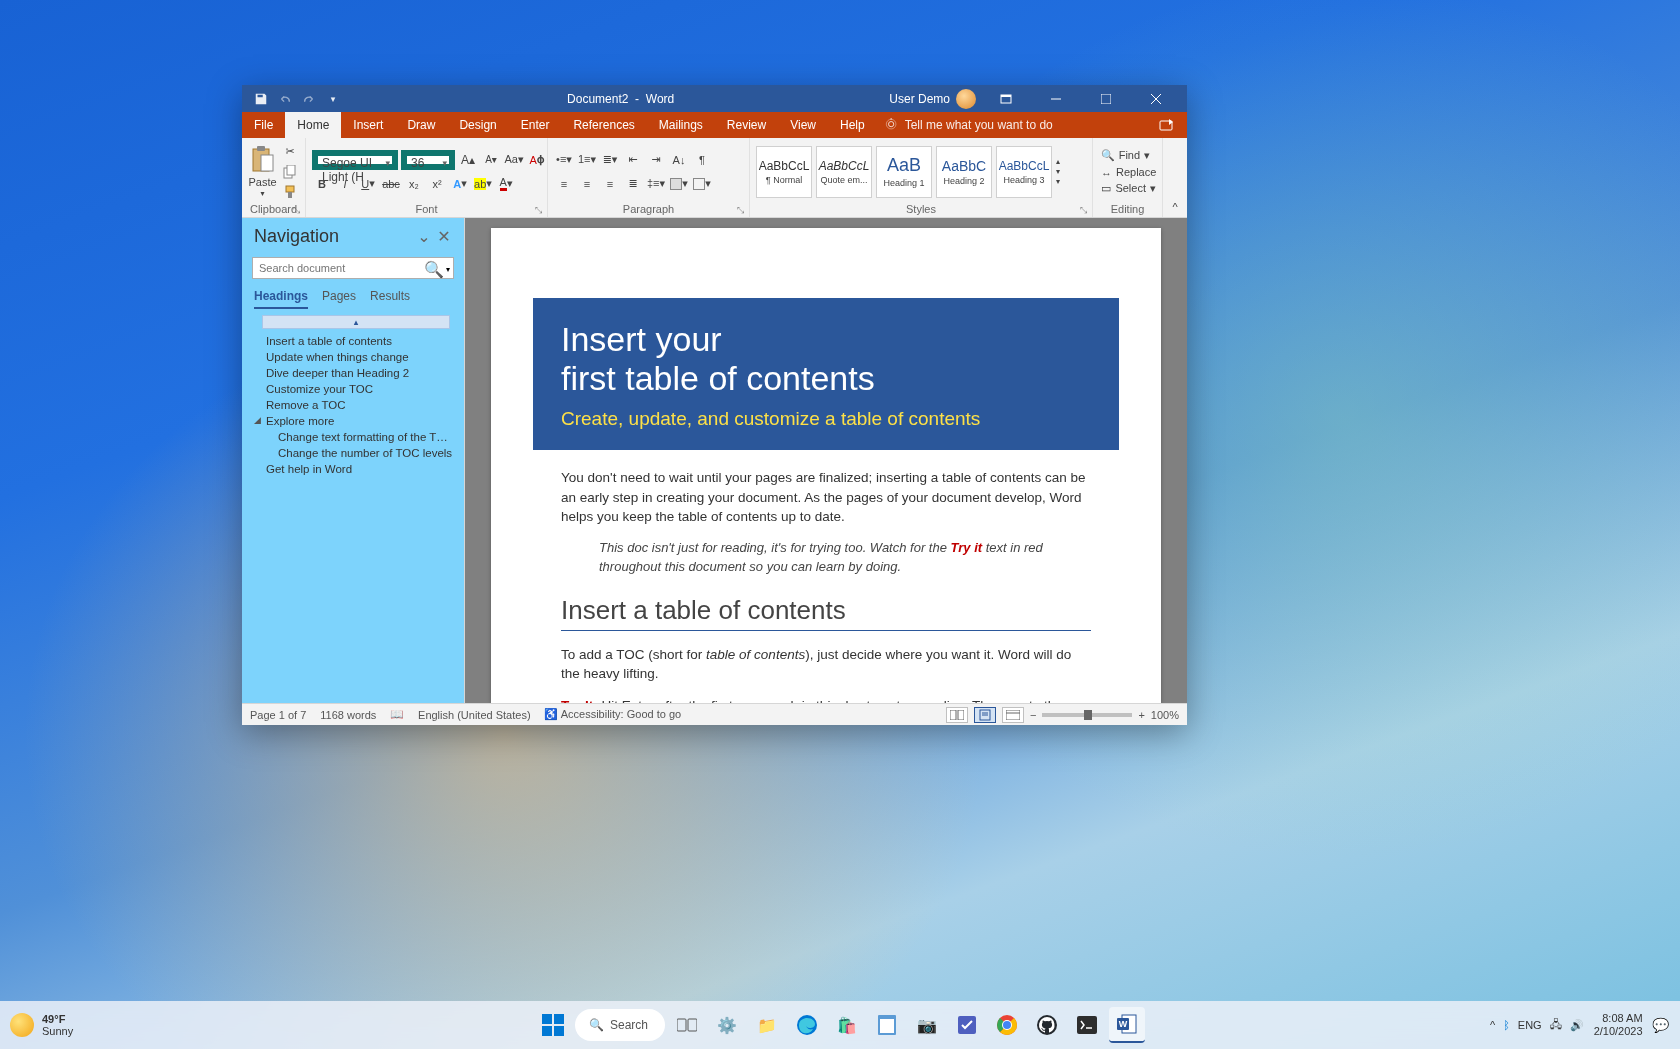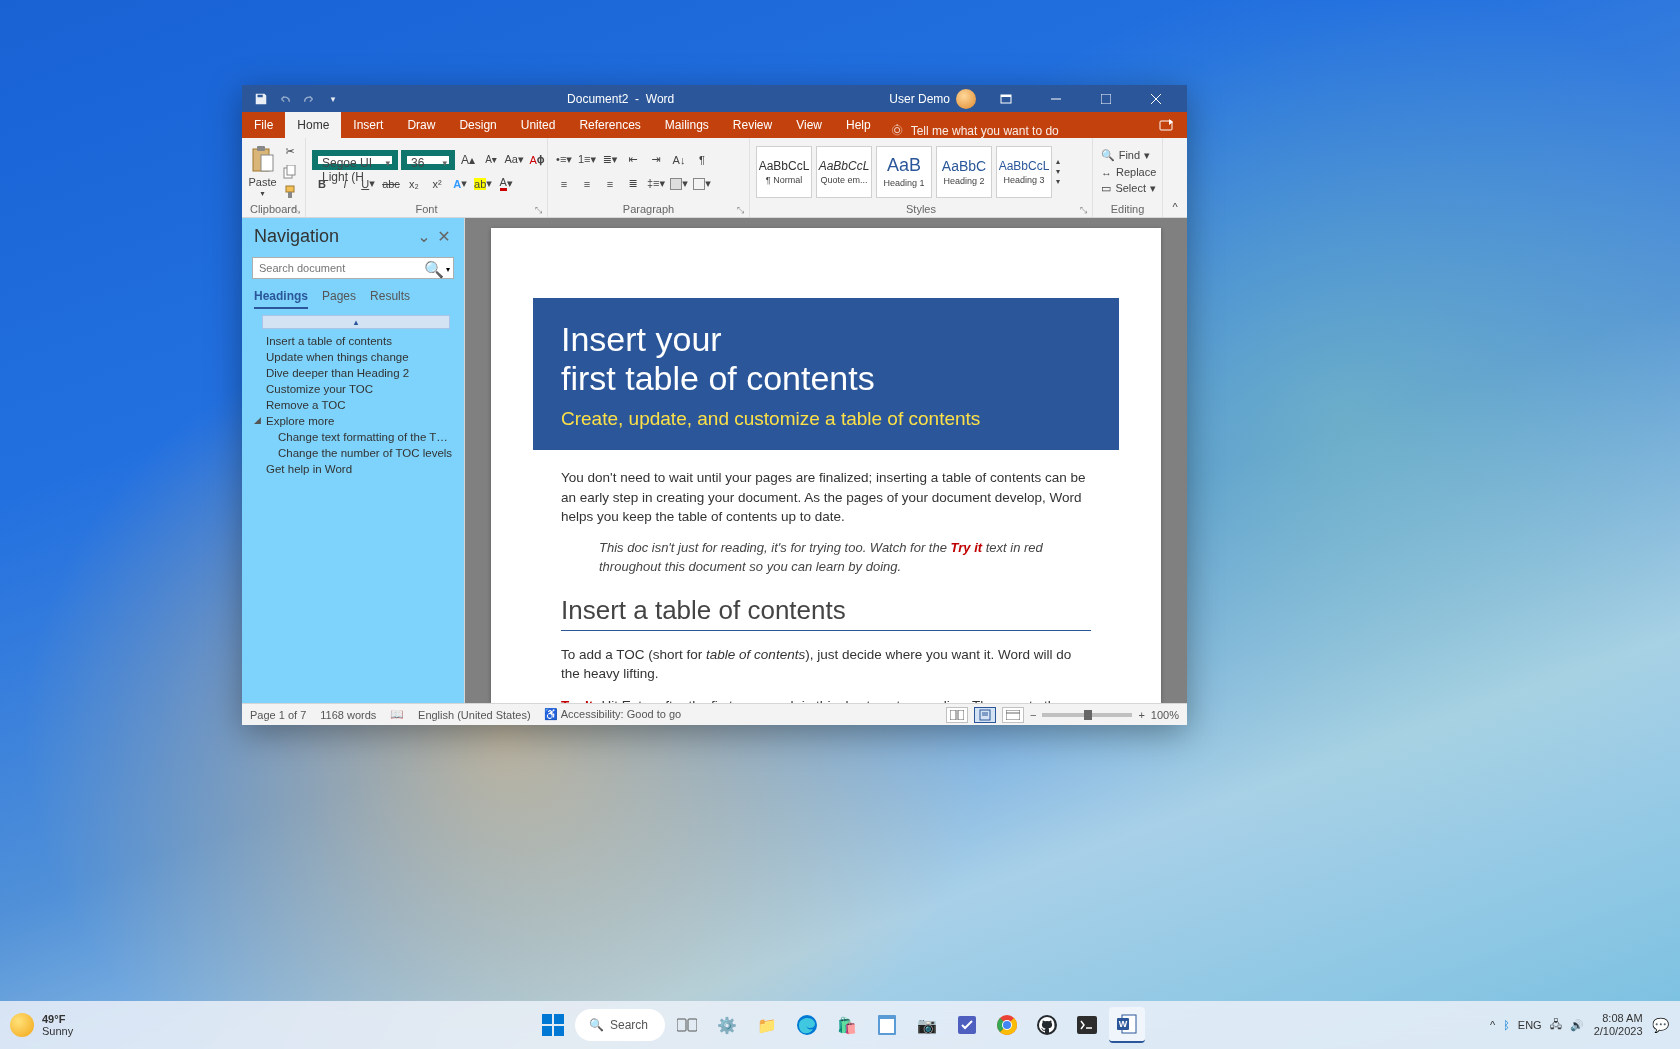--- a/index.html
+++ b/index.html
@@ -10,21 +10,21 @@
 .qat { display: flex; align-items: center; gap: 6px; padding: 0 10px; }
 .qat-btn { width: 18px; height: 18px; display: flex; align-items: center; justify-content: center; cursor: pointer; opacity: .9; }
 .title-center { flex: 1; text-align: center; }
 .title-right { display: flex; align-items: center; gap: 10px; padding-right: 11px; }
 .user-area { display: flex; align-items: center; gap: 6px; }
 .avatar { width: 20px; height: 20px; border-radius: 50%; background: radial-gradient(circle at 40% 35%, #ffd89b, #e8a04d 70%); }
 .win-btn { width: 40px; height: 27px; display: flex; align-items: center; justify-content: center; cursor: pointer; }
 .ribbon-tabs { height: 26px; background: #c2410c; display: flex; align-items: stretch; color: #fff; font-size: 12px; }
 .rtab { padding: 0 12px; display: flex; align-items: center; cursor: pointer; }
 .rtab.active { background: #f3f3f3; color: #333; }
-.tell-me { display: flex; align-items: flex-end; gap: 6px; margin-left: 8px; opacity: .9; }
+.tell-me { display: flex; align-items: center; gap: 6px; margin-left: 8px; opacity: .9; }
 .tell-me svg { width: 14px; height: 14px; }
 .share-icon { margin-left: auto; padding: 0 12px; display: flex; align-items: center; }
 .ribbon { height: 80px; background: #f3f3f3; border-bottom: 1px solid #d6d6d6; display: flex; font-size: 11px; color: #444; }
 .rgroup { border-right: 1px solid #e1e1e1; padding: 2px 6px 0 6px; display: flex; flex-direction: column; justify-content: space-between; position: relative; }
 .rgroup-label { text-align: center; font-size: 11px; color: #666; padding-bottom: 2px; }
 .rgroup-body { flex: 1; display: flex; align-items: center; }
 .dialog-launcher { position: absolute; right: 2px; bottom: 2px; width: 10px; height: 10px; font-size: 9px; color: #777; cursor: pointer; }
 .paste-stack { display: flex; flex-direction: column; align-items: center; gap: 1px; width: 40px; cursor: pointer; }
 .clip-side { display: flex; flex-direction: column; gap: 4px; margin-left: 4px; }
 .clip-side div { width: 18px; height: 16px; cursor: pointer; display:flex; align-items:center; justify-content:center; }
@@ -141,21 +141,21 @@
         </div>
     </div>
   </div>
 
   <div class="ribbon-tabs">
     <div class="rtab">File</div>
     <div class="rtab active">Home</div>
     <div class="rtab">Insert</div>
     <div class="rtab">Draw</div>
     <div class="rtab">Design</div>
-    <div class="rtab">United</div>
+    <div class="rtab">Enter</div>
     <div class="rtab">References</div>
     <div class="rtab">Mailings</div>
     <div class="rtab">Review</div>
     <div class="rtab">View</div>
     <div class="rtab">Help</div>
     <div class="tell-me">
       <svg viewBox="0 0 16 16">
           <circle cx="7" cy="7" r="3" fill="none" stroke="#fff"></circle>
           <circle cx="7" cy="7" r="5.5" fill="none" stroke="#fff" opacity=".5"></circle>
           <line x1="7" y1="0" x2="7" y2="2" stroke="#fff"></line>

